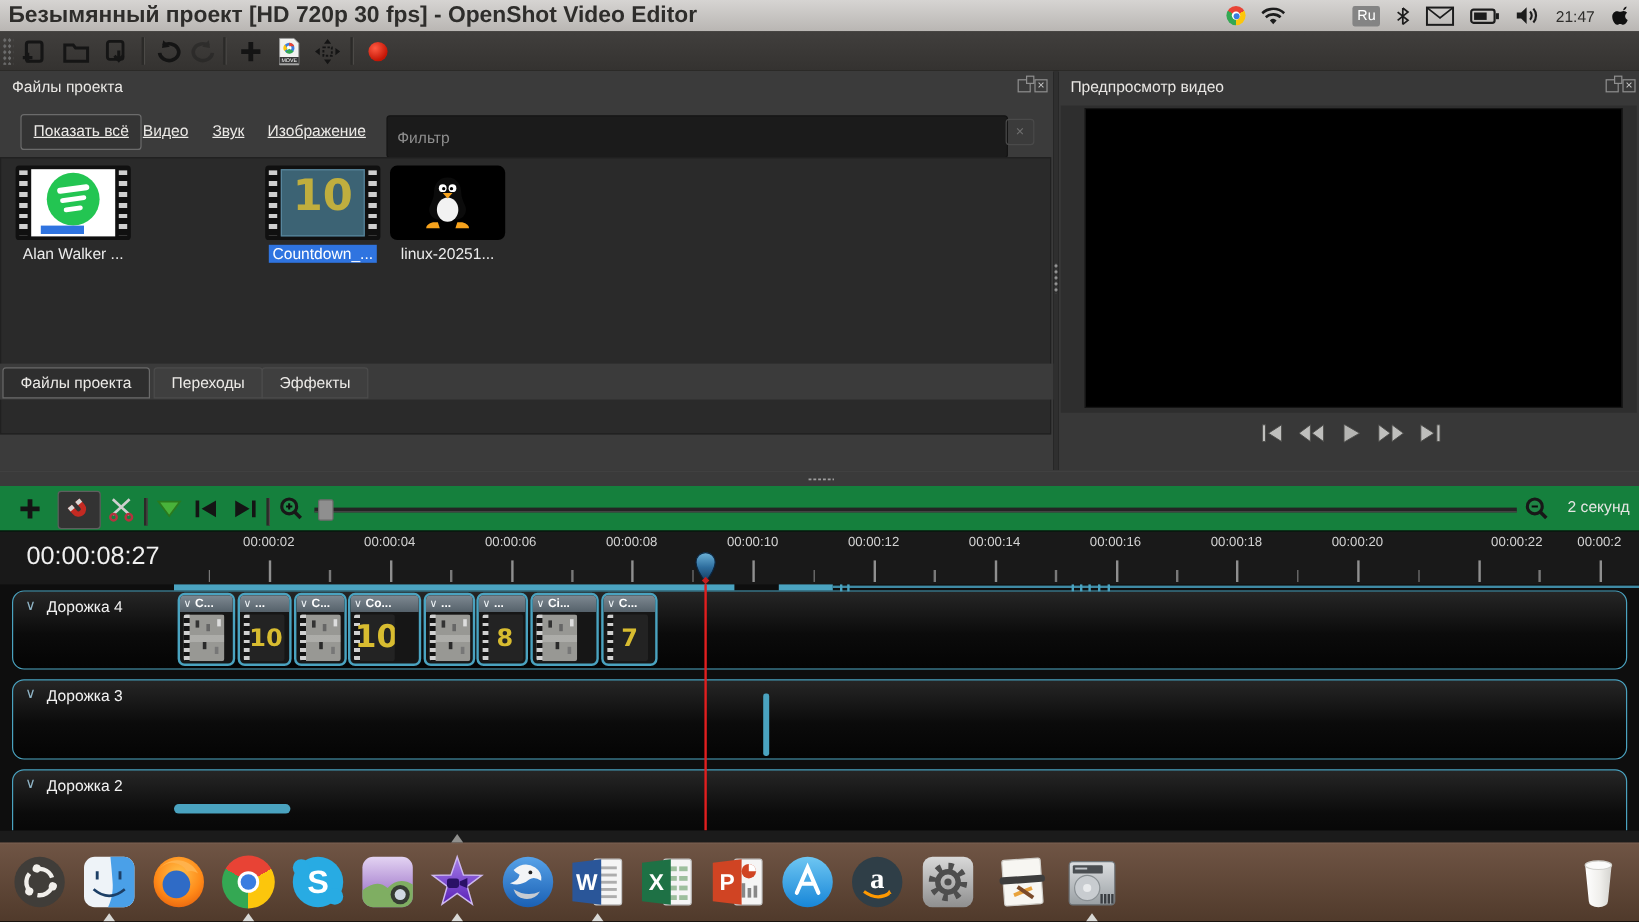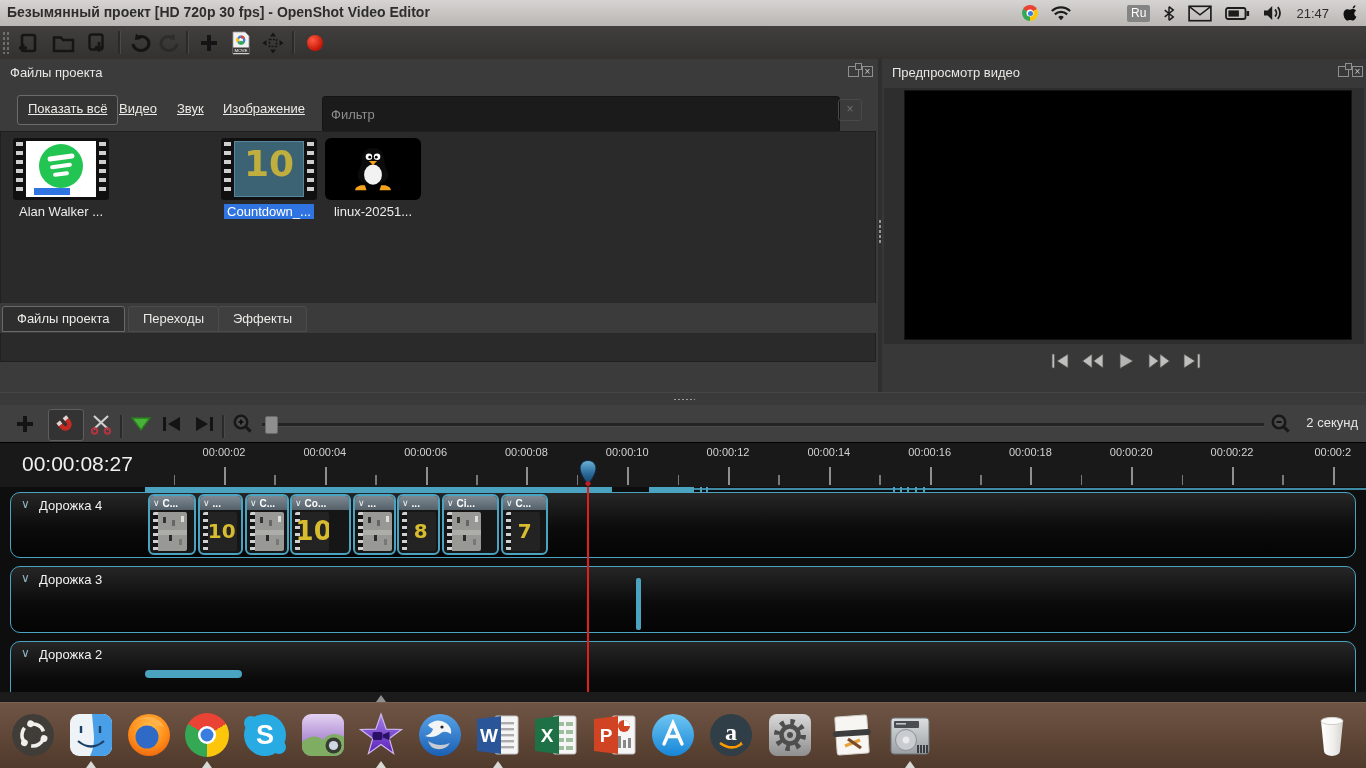--- a/index.html
+++ b/index.html
@@ -1,21 +1,21 @@
 <!DOCTYPE html>
 <html><head>
 <meta charset="utf-8">
 <style>
   html,body{margin:0;padding:0;background:#000;}
   #screen{position:relative;width:1366px;height:768px;overflow:hidden;
     font-family:"Liberation Sans","DejaVu Sans",sans-serif;-webkit-font-smoothing:antialiased;}
   
   #topbar{position:absolute;left:0;top:0;width:1366px;height:26px;
     background:linear-gradient(#d6d4d2,#b9b6b3);border-bottom:1px solid #6e6b68;}
-  #win-title{position:absolute;left:7px;top:0;line-height:25px;font-size:14px;font-weight:bold;color:#2e2d2b;}
+  #win-title{position:absolute;left:7px;top:0;line-height:25px;font-size:19px;font-weight:bold;color:#2e2d2b;}
   #tray{position:absolute;right:8px;top:0;height:26px;display:flex;align-items:center;gap:13px;}
   .trayic{display:flex;align-items:center;justify-content:center;}
   .chromeball{border-radius:50%;background:conic-gradient(from -60deg,#e84335 0 120deg,#fcc60c 0 240deg,#34a853 0 360deg);position:relative;}
   .chromeball i{position:absolute;left:50%;top:50%;transform:translate(-50%,-50%);border-radius:50%;background:#fff;}
   .chromeball i b{position:absolute;left:50%;top:50%;transform:translate(-50%,-50%);border-radius:50%;background:#3a7de0;display:block;}
   #kbd-layout{background:#848484;color:#fff;font-size:12px;line-height:17px;padding:0 4px;border-radius:2px;margin-left:43px;}
   #clock{font-size:13px;color:#2e2d2b;}
   
   #toolbar{position:absolute;left:0;top:26px;width:1366px;height:33px;
     background:linear-gradient(#413f3d,#343230);border-bottom:1px solid #262522;}
@@ -76,21 +76,21 @@
   
   #preview-frame{position:absolute;left:2px;top:29px;width:480px;height:256px;background:#2e2e2e;}
   #preview-video{position:absolute;left:20px;top:2px;width:446px;height:248px;background:#000;border:1px solid #141414;}
   #transport{position:absolute;left:166px;top:292px;display:flex;gap:9px;}
   .pbtn{width:24px;height:20px;display:flex;align-items:center;justify-content:center;}
   
   #hsplit{position:absolute;left:0;top:392px;width:1366px;height:13px;background:#3a3a3a;border-top:1px solid #454545;}
   #hsplit .dots{position:absolute;left:673px;top:5px;width:22px;height:3px;
     background-image:radial-gradient(#9d9d9d 1px,transparent 1.2px);background-size:4px 3px;}
   
-  #tl-toolbar{position:absolute;left:0;top:405px;width:1366px;height:37px;background:#404040;border-bottom:1px solid #000;}
+  #tl-toolbar{position:absolute;left:0;top:405px;width:1366px;height:37px;background:#15803d;border-bottom:1px solid #000;}
   .ttbtn{position:absolute;top:6px;width:26px;height:26px;display:flex;align-items:center;justify-content:center;}
   #magnet-btn{position:absolute;left:48px;top:4px;width:34px;height:30px;border:1px solid #5e5e5e;
     border-radius:3px;background:#333;display:flex;align-items:center;justify-content:center;}
   #zoom-slider{position:absolute;left:262px;top:18px;width:1002px;height:3px;background:#242424;border-bottom:1px solid #4b4b4b;}
   #zoom-thumb{position:absolute;left:3px;top:-7px;width:11px;height:16px;background:#8f8f8f;border-radius:2px;border:1px solid #6a6a6a;}
   #scale-label{position:absolute;right:8px;top:10px;font-size:13px;color:#e5e5e3;}
   
   #timeline{position:absolute;left:0;top:443px;width:1366px;height:249px;background:#0e0e0e;overflow:hidden;}
   #ruler{position:absolute;left:0;top:0;width:1366px;height:44px;background:#191919;}
   #current-time{position:absolute;left:22px;top:9px;font-size:21px;color:#f0f0f0;}
@@ -443,21 +443,21 @@
           <div class="r-tick minor" style="left:778.4px"></div>
           <div class="r-label" style="left:929.6px">00:00:16</div>
           <div class="r-tick major" style="left:929.6px"></div>
           <div class="r-tick minor" style="left:879.2px"></div>
           <div class="r-label" style="left:1030.4px">00:00:18</div>
           <div class="r-tick major" style="left:1030.4px"></div>
           <div class="r-tick minor" style="left:980.0000000000001px"></div>
           <div class="r-label" style="left:1131.1999999999998px">00:00:20</div>
           <div class="r-tick major" style="left:1131.1999999999998px"></div>
           <div class="r-tick minor" style="left:1080.7999999999997px"></div>
-          <div class="r-label" style="left:1232px">00:00:22</div>
+          <div class="r-label" style="left:1264px">00:00:22</div>
           <div class="r-tick major" style="left:1232px"></div>
           <div class="r-tick minor" style="left:1181.6px"></div>
           <div class="r-label" style="left:1332.8px">00:00:2</div>
           <div class="r-tick major" style="left:1332.8px"></div>
           <div class="r-tick minor" style="left:1282.3999999999999px"></div>
         </div>
     </div>
     <div id="range-bar">
         <div class="rb-seg" style="left:145px;width:467px"></div>
         <div class="rb-seg" style="left:649px;width:45px"></div>

